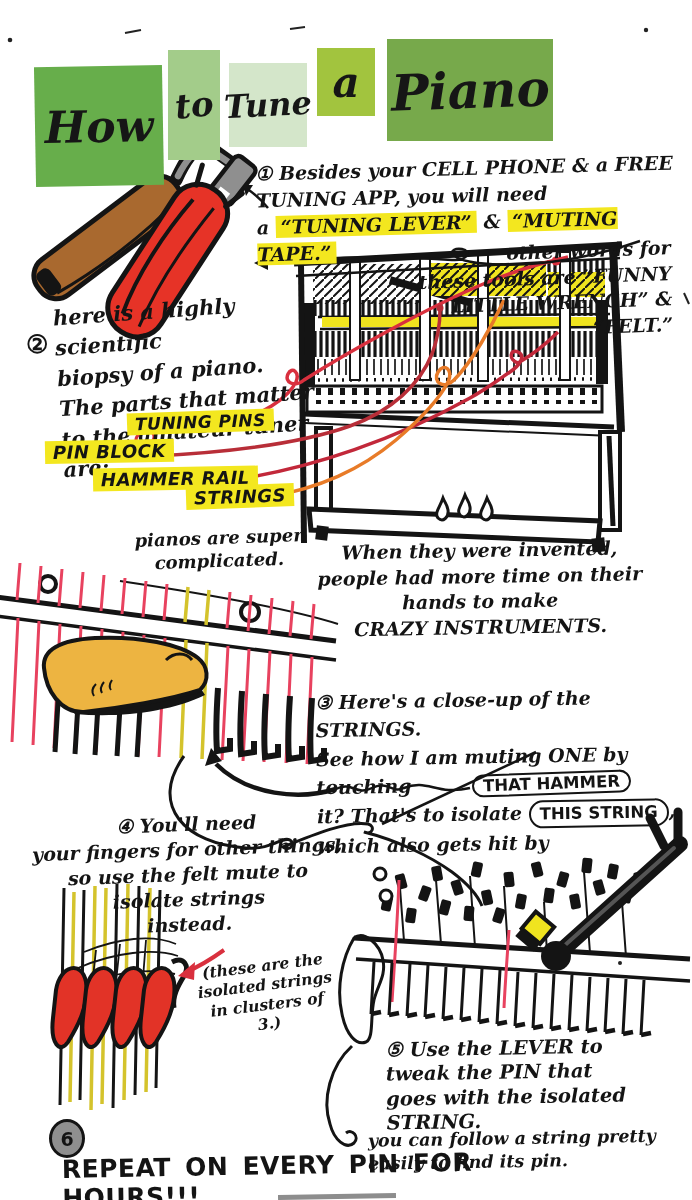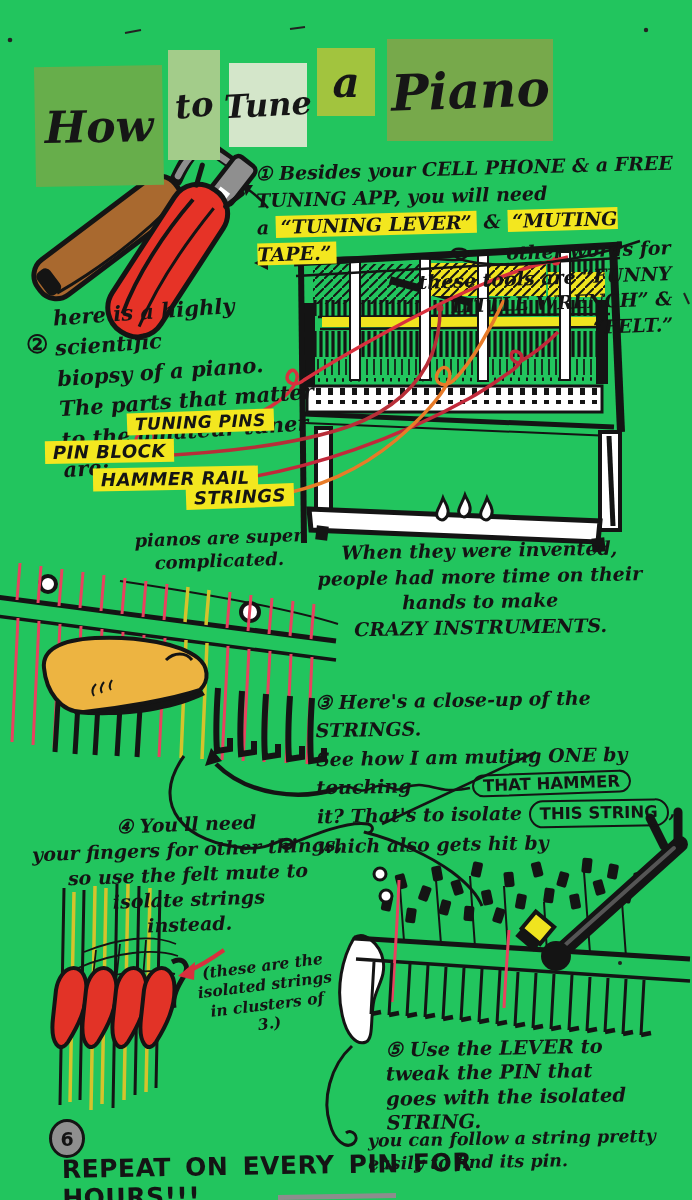--- a/index.html
+++ b/index.html
@@ -1,16 +1,16 @@
 <!DOCTYPE html>
 <html><head>
 <meta charset="utf-8">
 <style>
   html,body{margin:0;padding:0;background:#e8e8e8;}
-  #canvas{position:relative;width:692px;height:1200px;background:#22c55e;overflow:hidden;
+  #canvas{position:relative;width:692px;height:1200px;background:#ffffff;overflow:hidden;
           font-family:"DejaVu Serif",serif;color:#141414;}
   .abs{position:absolute;z-index:2;}
   svg.layer{position:absolute;left:0;top:0;z-index:1;}
   .script{font-style:italic;font-weight:bold;white-space:pre-line;}
   .titleblock{display:flex;align-items:center;justify-content:center;}
   .titleword{font-style:italic;font-weight:bold;color:#161616;}
   .hl{padding:0 5px;font-weight:bold;}
   .lbl{display:inline-block;font-family:"DejaVu Sans",sans-serif;font-weight:bold;font-style:italic;
        padding:1px 8px;font-size:18px;letter-spacing:.5px;}
   .bubble{display:inline-block;border:2.5px solid #141414;border-radius:18px;padding:0 9px;

